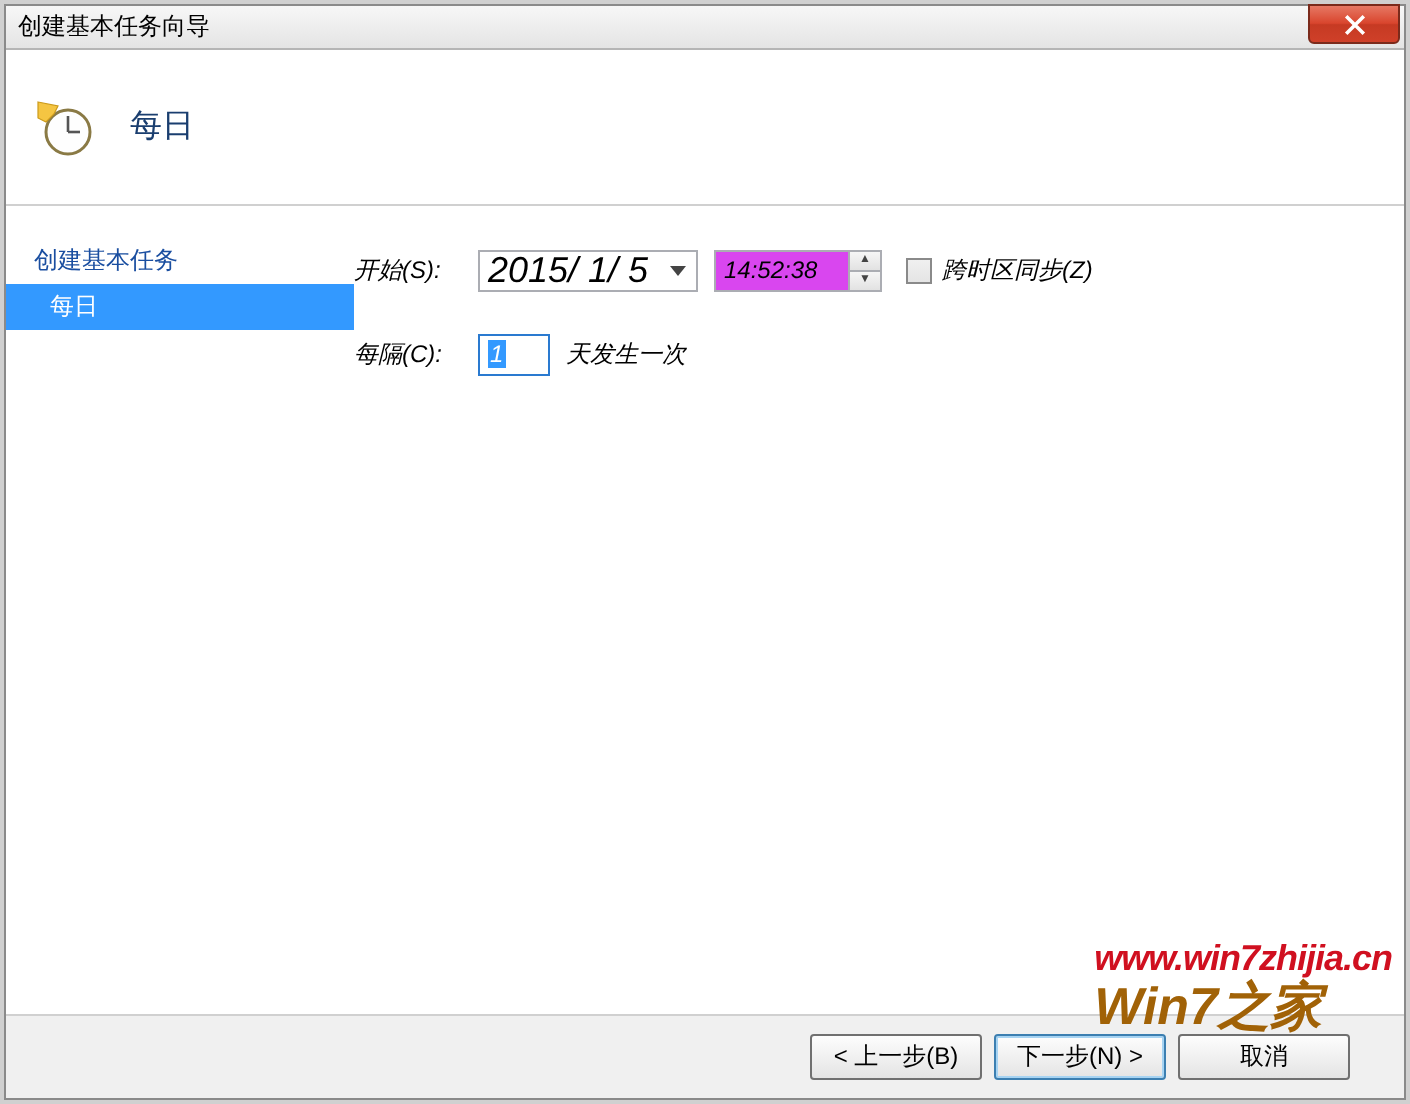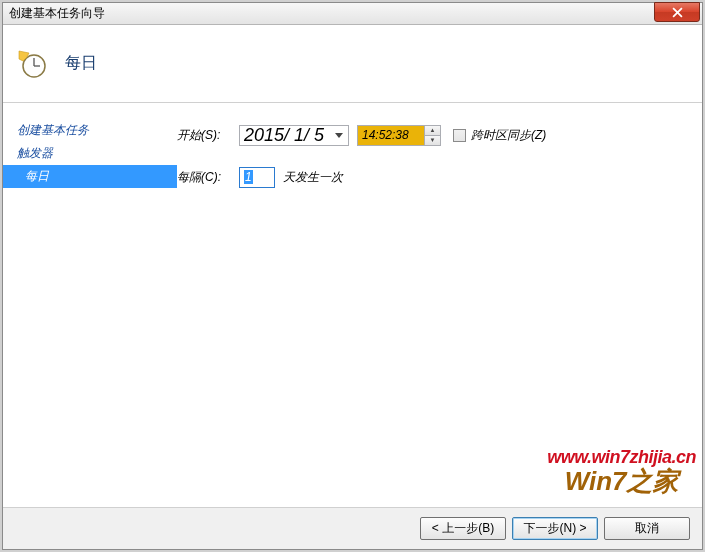--- a/index.html
+++ b/index.html
@@ -6,40 +6,40 @@
   body { margin: 0; background: #d0d0d0; width: 705px; height: 552px; overflow: hidden; position: relative; }
   .window { position: absolute; left: 2px; top: 2px; width: 701px; height: 548px; background: #fff; border: 1px solid #8a8a8a; display: flex; flex-direction: column; }
   .titlebar { height: 22px; background: linear-gradient(to bottom, #f7f7f7, #e4e4e4); border-bottom: 1px solid #b5b5b5; display: flex; align-items: center; padding-left: 6px; position: relative; font-size: 12px; color: #000; }
   .close-btn { position: absolute; right: 2px; top: -1px; width: 46px; height: 20px; background: linear-gradient(to bottom, #e67864 0%, #d9452d 48%, #c63a23 52%, #cf4029 100%); border: 1px solid #7a2a1b; border-radius: 0 0 3px 3px; display: flex; align-items: center; justify-content: center; color: #fff; cursor: pointer; }
   .close-btn svg { width: 11px; height: 11px; }
   .content { flex: 1; display: flex; flex-direction: column; background: #fff; }
   .header-area { height: 78px; border-bottom: 1px solid #d0d0d0; display: flex; align-items: center; padding-left: 14px; gap: 18px; }
   .header-icon { width: 30px; height: 30px; position: relative; }
   .header-title { font-size: 16px; color: #1a3e6f; }
   .main-area { flex: 1; display: flex; }
-  .sidebar { width: 174px; padding-top: 16px; font-style: italic; }
+  .sidebar { width: 174px; padding-top: 16px; }
   .side-item { padding: 3px 14px; font-size: 12px; color: #1a4ea0; cursor: pointer; }
   .side-item.indent { padding-left: 22px; }
   .side-item.selected { background: #3399ff; color: #fff; }
   .form-area { flex: 1; padding-top: 20px; font-size: 12px; color: #000; font-style: italic; }
   .row { display: flex; align-items: center; height: 24px; margin-bottom: 18px; }
   .row .lbl { width: 62px; text-align: left; }
   .date-input { position: relative; border: 1px solid #abadb3; height: 21px; width: 110px; display: flex; align-items: center; padding: 0 4px; background: #fff; gap: 3px; font-size: 18px; }
   .date-input .dd { position: absolute; right: 2px; top: 2px; width: 15px; height: 15px; display:flex; align-items:center; justify-content:center; cursor:pointer; }
-  .time-input { position: relative; border: 1px solid #abadb3; height: 21px; width: 84px; display: flex; align-items: center; padding: 0 4px; background: #eab308; margin-left: 8px; font-size: 12px; }
+  .time-input { position: relative; border: 1px solid #abadb3; height: 21px; width: 84px; display: flex; align-items: center; padding: 0 4px; background: #d946ef; margin-left: 8px; font-size: 12px; }
   .spin { position: absolute; right: 0; top: 0; width: 16px; height: 19px; display: flex; flex-direction: column; border-left: 1px solid #abadb3; }
   .spin div { flex:1; display:flex; align-items:center; justify-content:center; background: linear-gradient(#f6f6f6,#e2e2e2); cursor:pointer; font-size:6px; color:#444; }
   .spin div:first-child { border-bottom:1px solid #abadb3; }
   .chk { width: 13px; height: 13px; border: 1px solid #8a8a8a; background: linear-gradient(#f0f0f0,#e5e5e5); margin-left: 12px; margin-right: 5px; cursor:pointer; }
   .num-input { border: 1px solid #2a7ad0; height: 21px; width: 36px; padding: 0 4px; background: #fff; margin-right: 8px; color:#000; display:flex; align-items:center; }
   .num-input span { background:#3399ff; color:#fff; padding:0 1px; }
-  .footer { height: 42px; border-top: 1px solid #d0d0d0; display: flex; align-items: center; justify-content: flex-end; padding-right: 12px; gap: 6px; background: #f0f0f0; }
+  .footer { height: 42px; border-top: 1px solid #d0d0d0; display: flex; align-items: center; justify-content: flex-end; padding-right: 27px; gap: 6px; background: #f0f0f0; }
   .btn { min-width: 86px; height: 23px; border: 1px solid #707070; background: linear-gradient(to bottom, #fdfdfd, #e4e4e4); font-size: 12px; display: flex; align-items: center; justify-content: center; cursor: pointer; border-radius: 2px; }
   .btn.default { border: 1px solid #3c7fb1; box-shadow: inset 0 0 0 1px #a6d3f2; text-align: center; }
-  .watermark { position: absolute; right: 6px; bottom: 50px; pointer-events:none; text-align:center; }
+  .watermark { position: absolute; right: 6px; bottom: 28px; pointer-events:none; text-align:left; }
   .wm-url { color: #d01020; font-weight: bold; font-size: 18px; font-style: italic; letter-spacing: -0.5px; }
   .wm-logo { color: #a16207; font-weight: bold; font-size: 26px; font-style: italic; margin-top: -4px; }
 </style>
 </head>
 <body>
 
 <div class="window">
   <div class="titlebar">
     <span>创建基本任务向导</span>
     <div class="close-btn">
@@ -58,21 +58,20 @@
           <line x1="17" y1="17" x2="23" y2="17" stroke="#555" stroke-width="1.3"></line>
           <polygon points="2,2 12,4 10,8 6,12 2,10" fill="#f5c542" stroke="#cc9a1a" stroke-width="0.6"></polygon>
         </svg>
       </div>
       <div class="header-title">每日</div>
     </div>
 
     <div class="main-area">
       <div class="sidebar" id="sidebar">
           <div class="side-item">创建基本任务</div>
-          <div class="side-item">触发器</div>
           <div class="side-item indent selected">每日</div>
         </div>
 
       <div class="form-area">
         <div class="row">
           <div class="lbl">开始(S):</div>
           <div class="date-input">
             <span>2015/ 1/ 5</span>
             <div class="dd">
               <svg width="8" height="5" viewBox="0 0 8 5">

